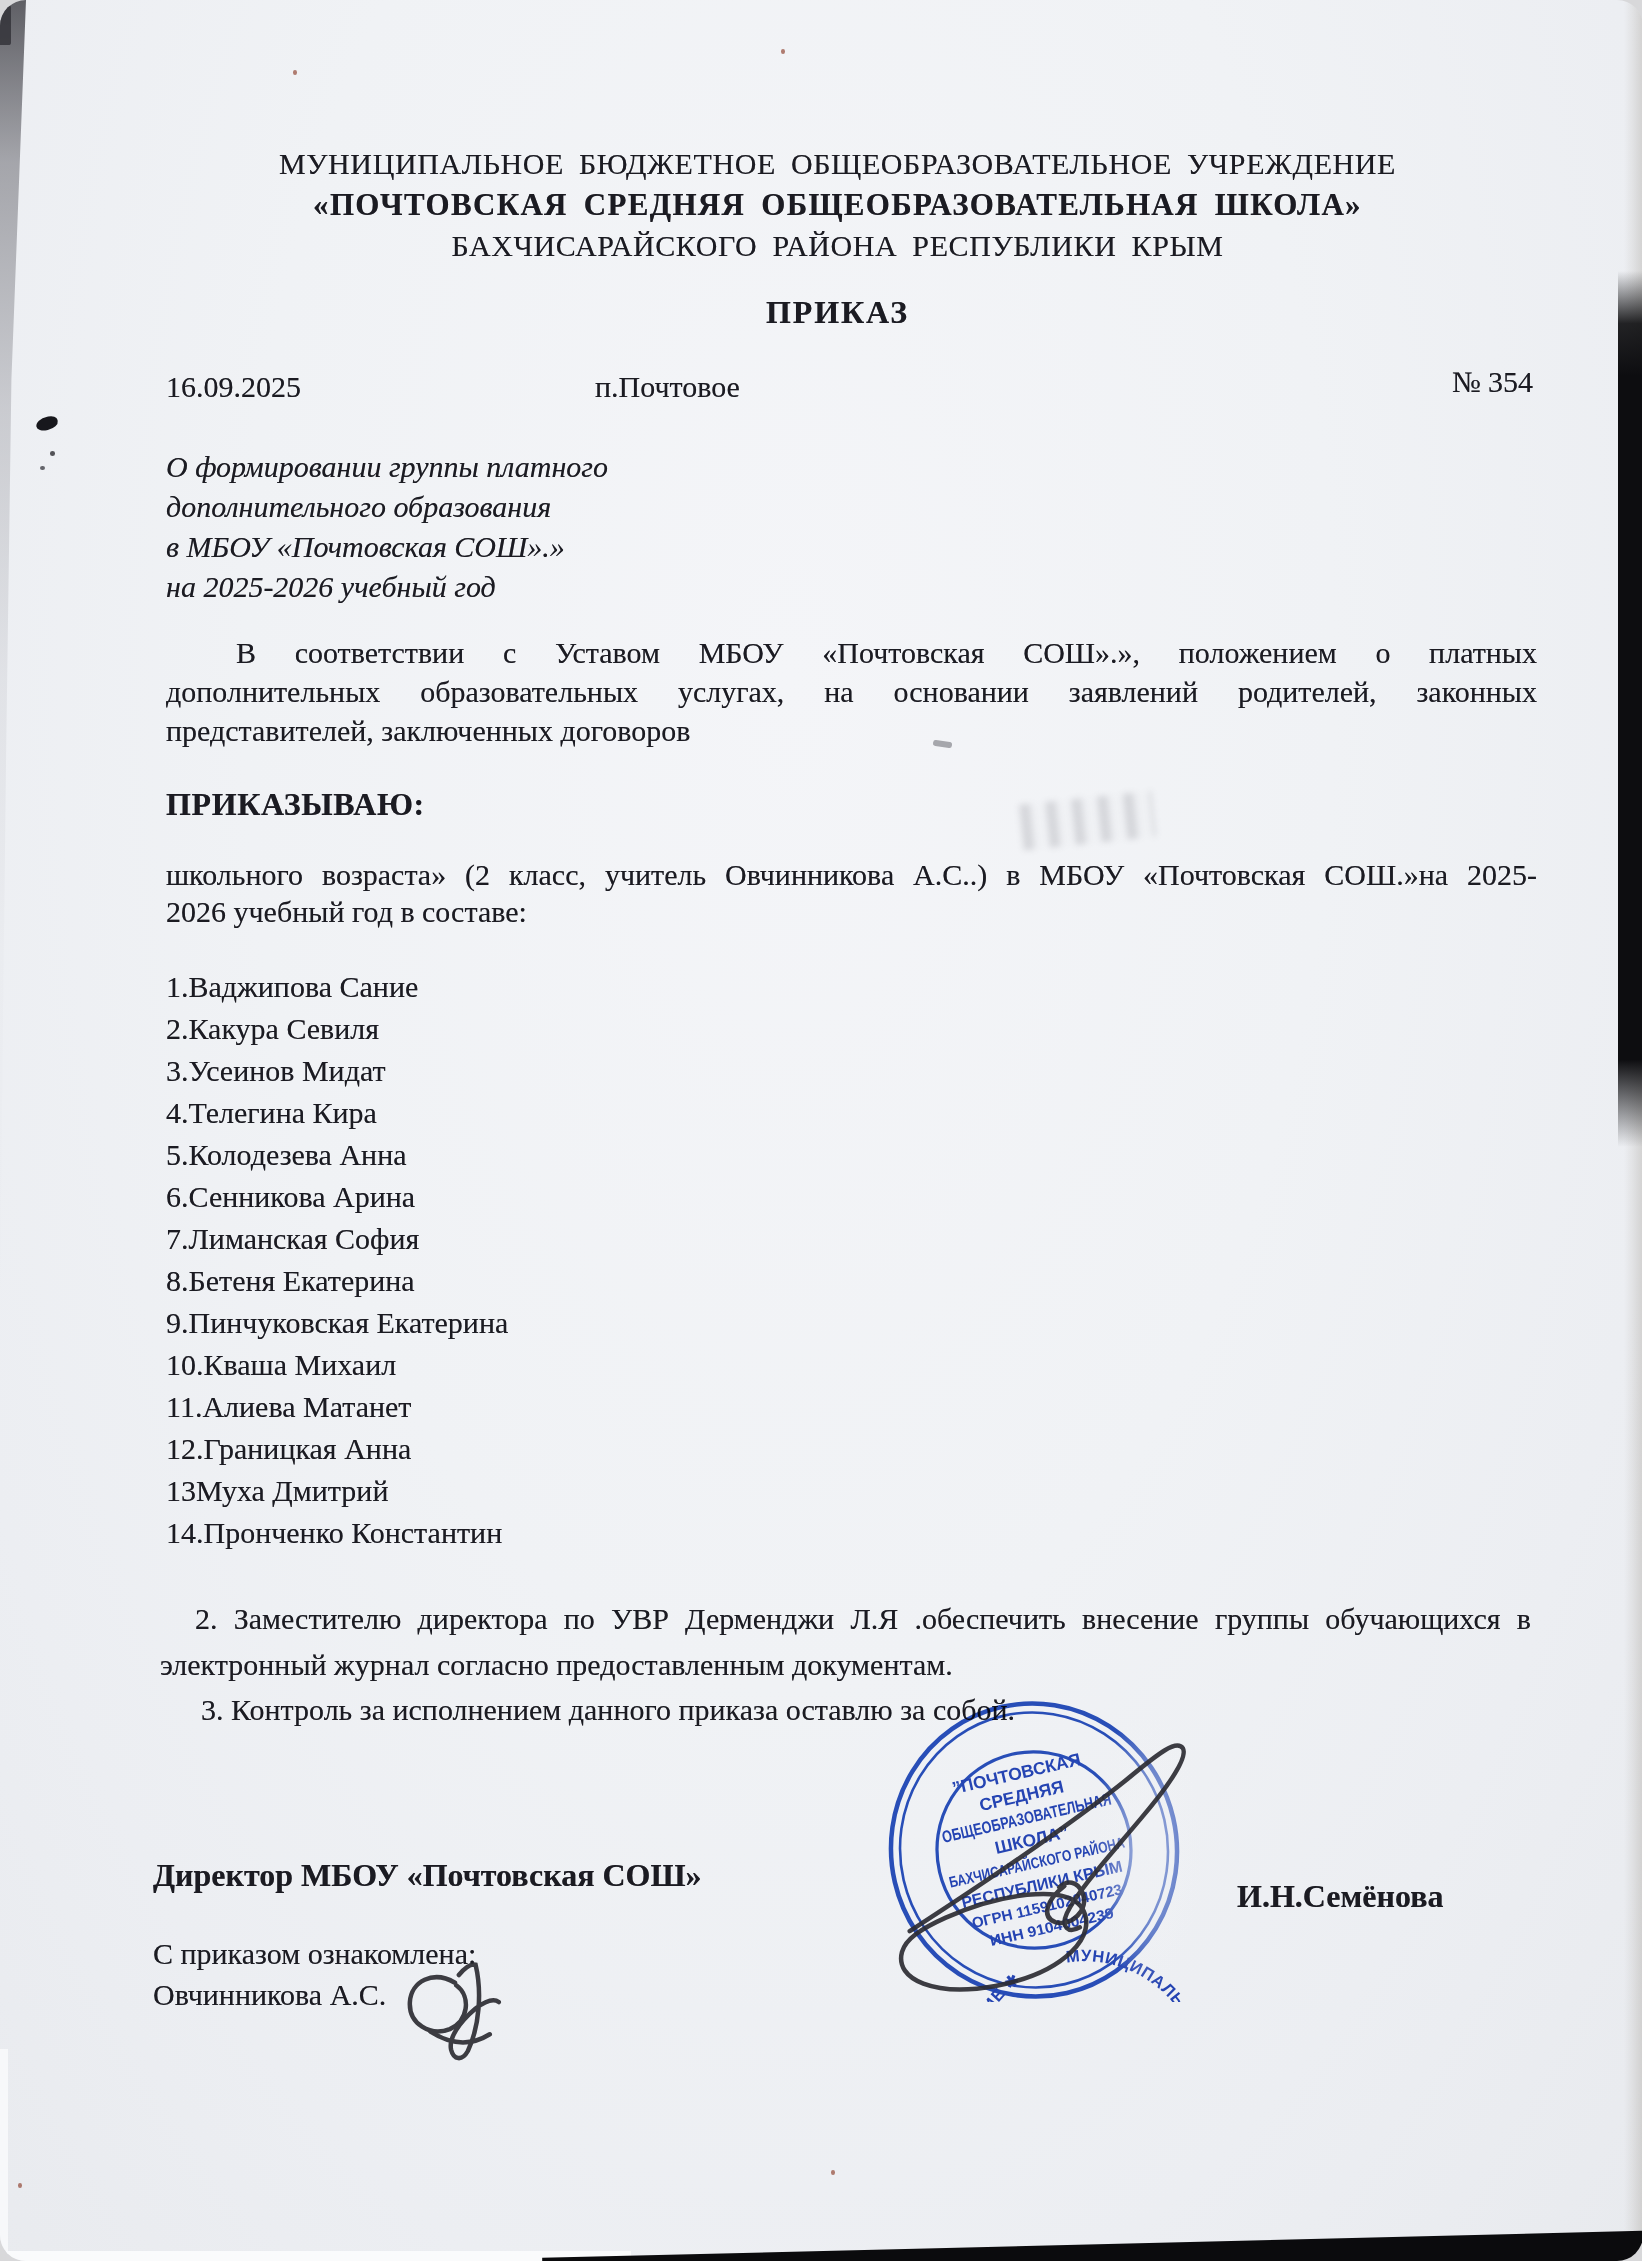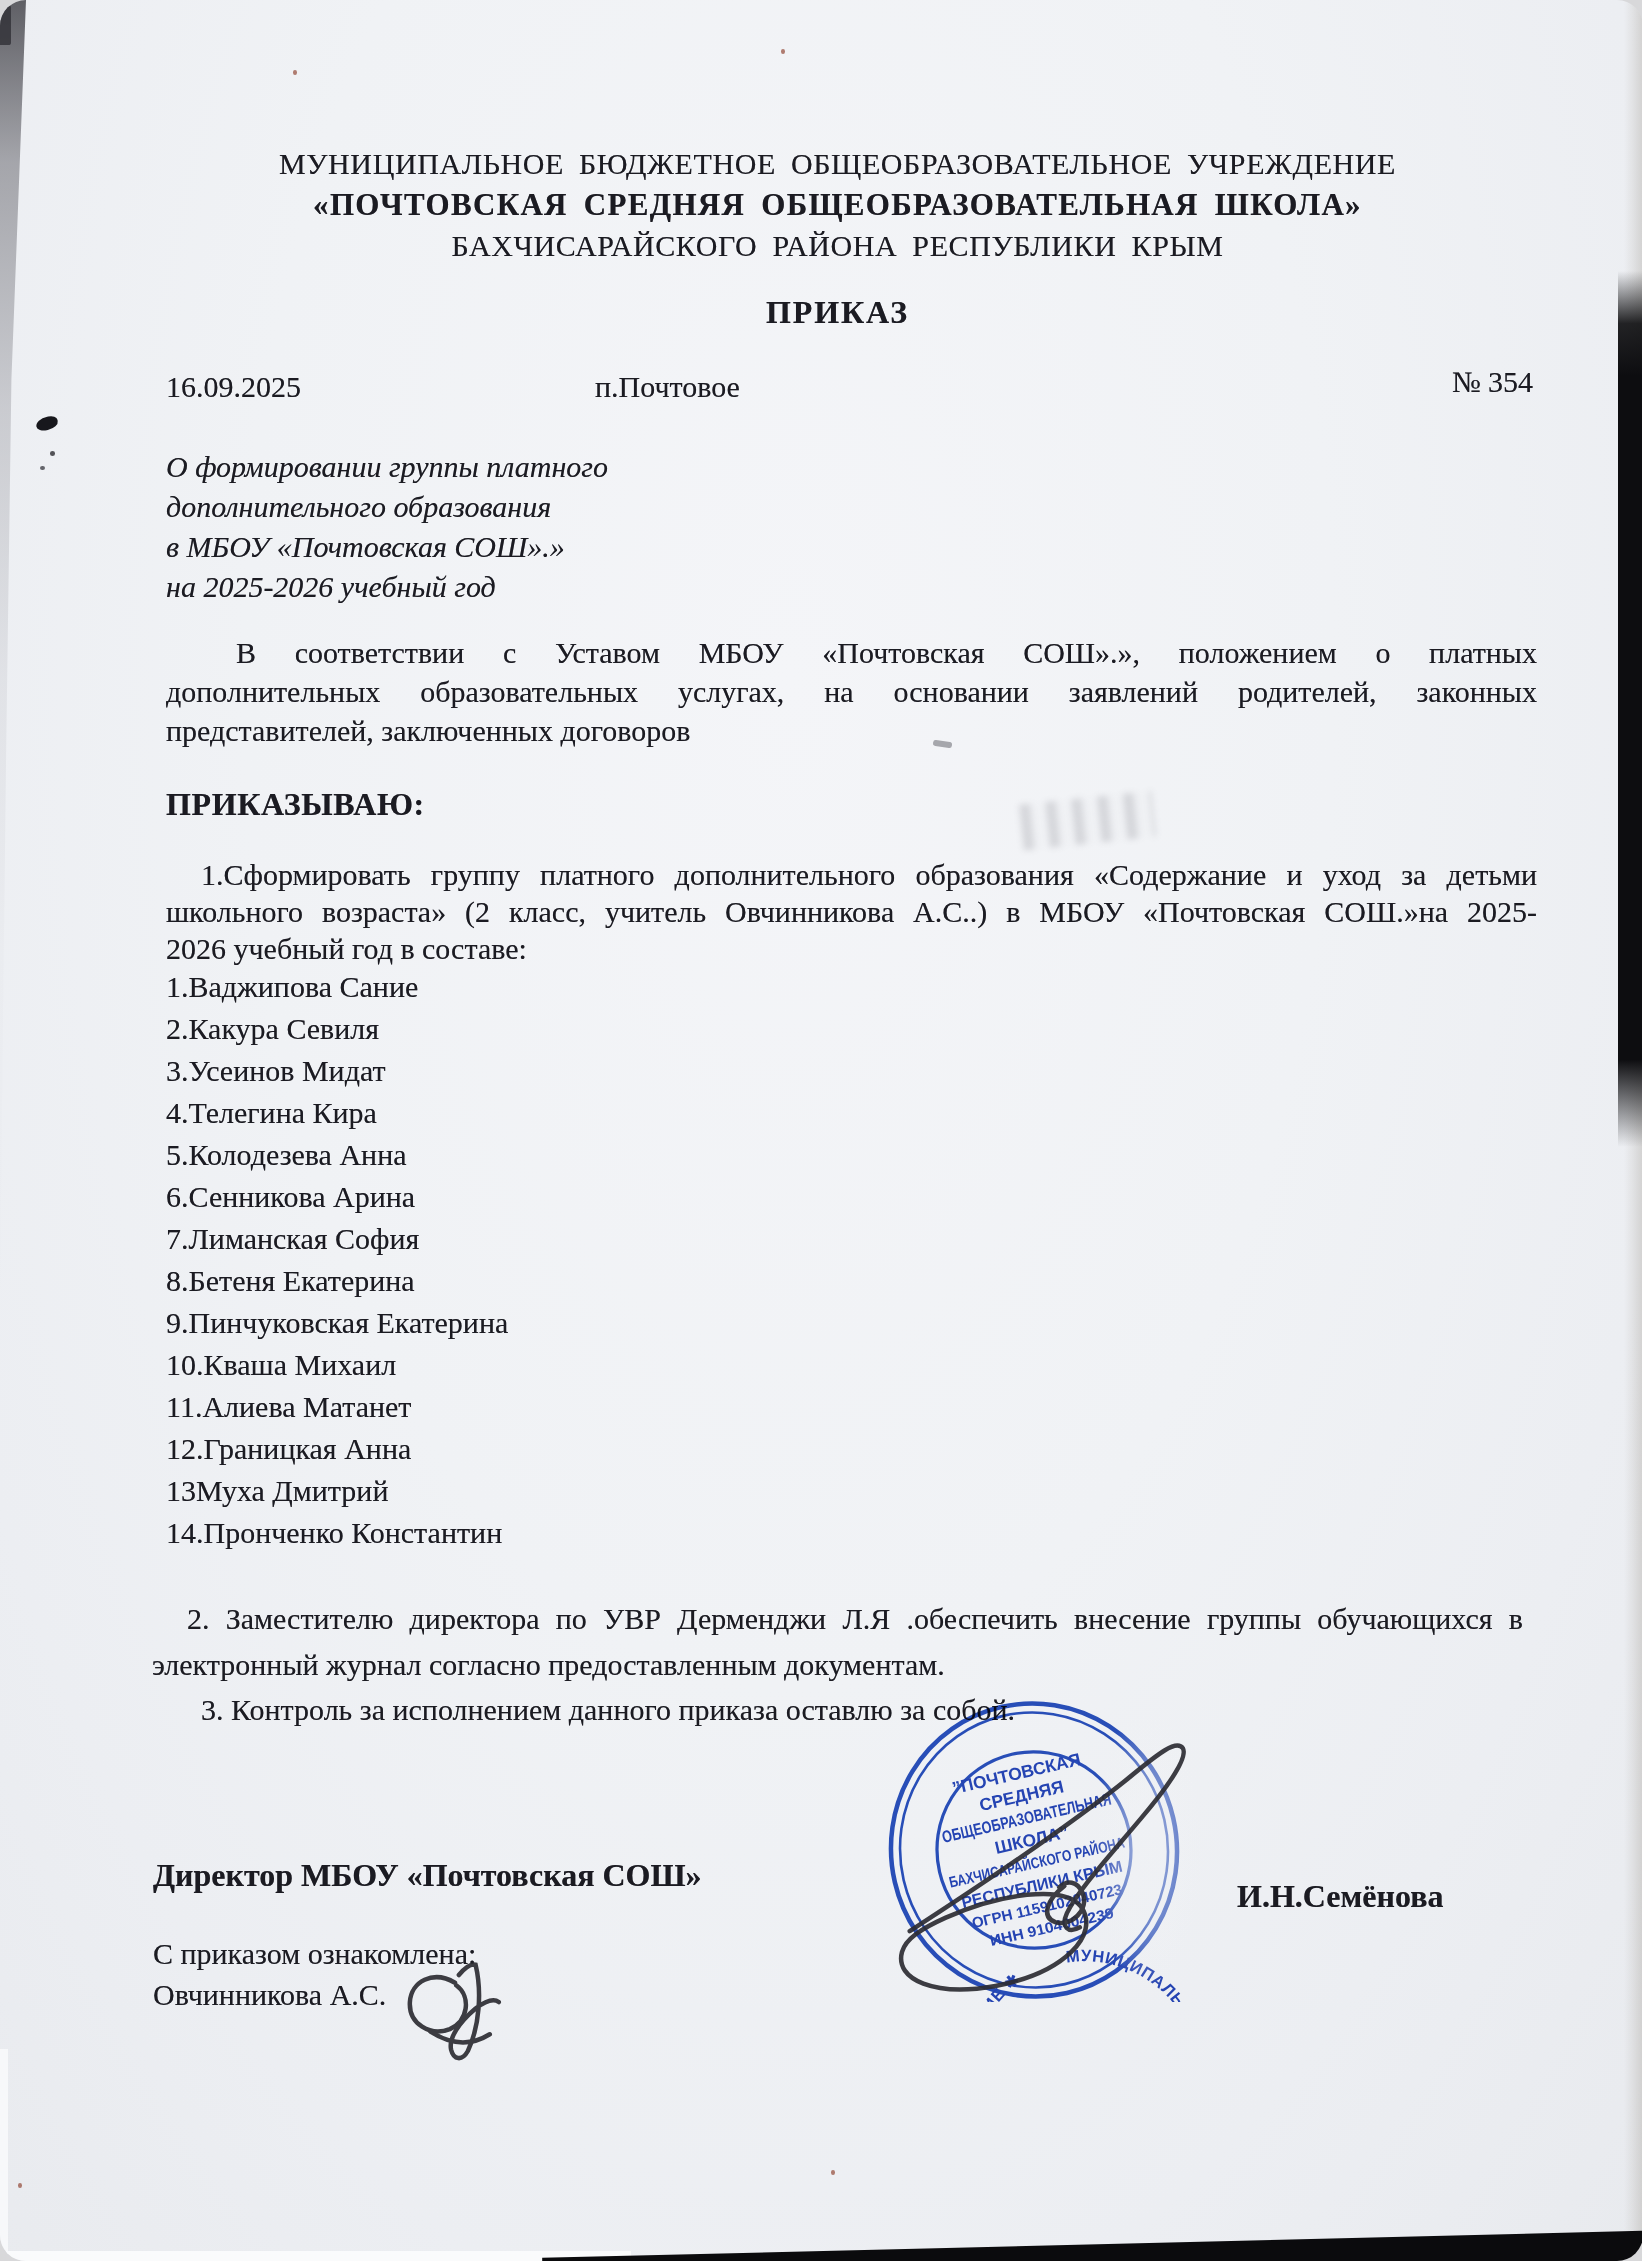--- a/index.html
+++ b/index.html
@@ -18,21 +18,21 @@
   .daterow .place{position:absolute;left:429px;top:0;}
   .daterow .num{position:absolute;right:3.9px;top:-5.2px;}
   .subject{left:166px;top:447px;width:709px;font-style:italic;font-size:30px;line-height:40px;}
   .preamble{left:166px;top:633px;width:1371px;font-size:30px;line-height:39px;}
   .jline{text-align:justify;text-align-last:justify;}
   .ind{padding-left:70px;}
   .ind2{padding-left:35px;}
   .resolution{left:166px;top:786px;font-weight:bold;font-size:32px;letter-spacing:0.6px;}
   .item1{left:166px;top:856px;width:1371px;font-size:30px;line-height:37px;}
   .students{left:166px;top:966px;width:1371px;font-size:30px;line-height:42px;}
-  .item2{left:152px;top:1596px;width:1371px;font-size:30px;line-height:46px;}
+  .item2{left:160px;top:1596px;width:1371px;font-size:30px;line-height:46px;}
   .item3{left:166px;top:1693px;width:1371px;font-size:30px;}
   .dir-label{left:153px;top:1857px;font-weight:bold;font-size:32px;}
   .dir-name{left:1237px;top:1878px;font-weight:bold;font-size:32px;}
   .ack-label{left:153px;top:1937px;font-size:30px;}
   .ack-name{left:153px;top:1978px;font-size:30px;}
   
   .stamp{left:886px;top:1698px;width:296px;height:304px;mix-blend-mode:multiply;z-index:30;}
   .stamp-fade{left:1093px;top:1707px;width:110px;height:283px;z-index:31;
     background:radial-gradient(closest-side, rgba(240,242,245,.65), rgba(240,242,245,.35) 55%, rgba(240,242,245,0));}
   .pen{left:0;top:0;width:1643px;height:2261px;z-index:40;pointer-events:none;}
@@ -86,21 +86,20 @@
 
   <div class="abs preamble txt">
     <div class="jline ind">В соответствии с Уставом МБОУ «Почтовская СОШ».», положением о платных</div>
     <div class="jline">дополнительных образовательных услугах, на основании заявлений родителей, законных</div>
     <div>представителей, заключенных договоров</div>
   </div>
 
   <div class="abs resolution txt">ПРИКАЗЫВАЮ:</div>
 
   <div class="abs item1 txt">
-    <div class="jline ind2">1.Сформировать группу платного дополнительного образования «Содержание и уход за детьми</div>
     <div class="jline">школьного возраста» (2 класс, учитель Овчинникова А.С..) в МБОУ «Почтовская СОШ.»на 2025-</div>
     <div>2026 учебный год в составе:</div>
   </div>
 
   <div class="abs students txt">
     <div>1.Ваджипова Сание</div>
     <div>2.Какура Севиля</div>
     <div>3.Усеинов Мидат</div>
     <div>4.Телегина Кира</div>
     <div>5.Колодезева Анна</div>

